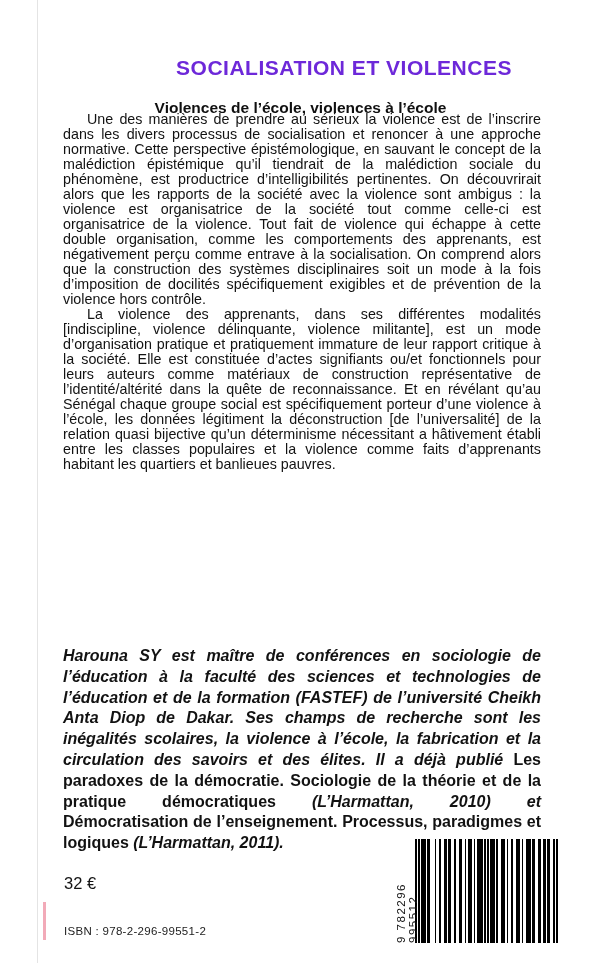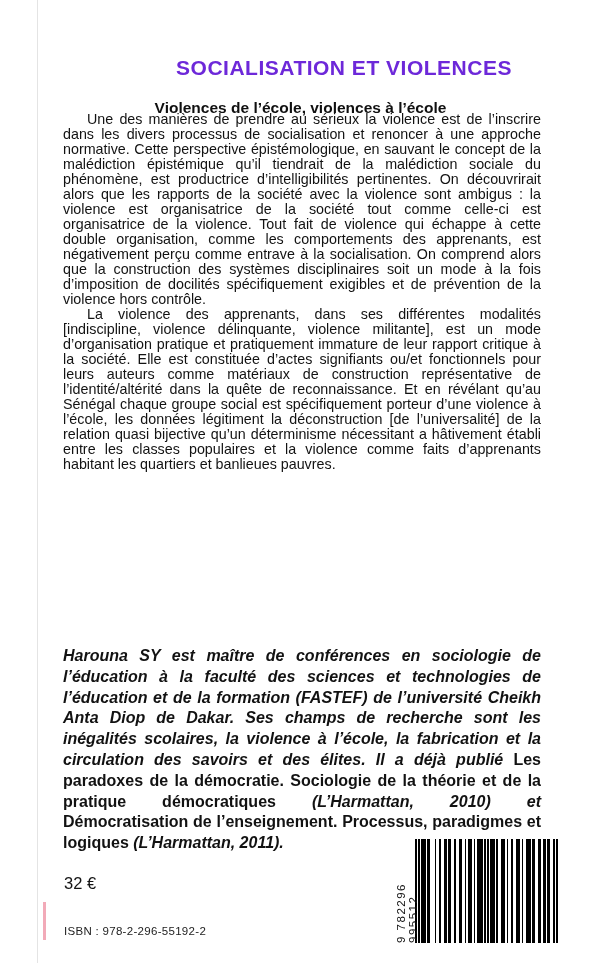--- a/index.html
+++ b/index.html
@@ -68,21 +68,21 @@
   <h2 class="book-subtitle">Violences de l’école, violences à l’école</h2>
 
   <div class="body-text">
     <p>Une des manières de prendre au sérieux la violence est de l’inscrire dans les divers processus de socialisation et renoncer à une approche normative. Cette perspective épistémologique, en sauvant le concept de la malédiction épistémique qu’il tiendrait de la malédiction sociale du phénomène, est productrice d’intelligibilités pertinentes. On découvrirait alors que les rapports de la société avec la violence sont ambigus : la violence est organisatrice de la société tout comme celle-ci est organisatrice de la violence. Tout fait de violence qui échappe à cette double organisation, comme les comportements des apprenants, est négativement perçu comme entrave à la socialisation. On comprend alors que la construction des systèmes disciplinaires soit un mode à la fois d’imposition de docilités spécifiquement exigibles et de prévention de la violence hors contrôle.</p>
     <p>La violence des apprenants, dans ses différentes modalités [indiscipline, violence délinquante, violence militante], est un mode d’organisation pratique et pratiquement immature de leur rapport critique à la société. Elle est constituée d’actes signifiants ou/et fonctionnels pour leurs auteurs comme matériaux de construction représentative de l’identité/altérité dans la quête de reconnaissance. Et en révélant qu’au Sénégal chaque groupe social est spécifiquement porteur d’une violence à l’école, les données légitiment la déconstruction [de l’universalité] de la relation quasi bijective qu’un déterminisme nécessitant a hâtivement établi entre les classes populaires et la violence comme faits d’apprenants habitant les quartiers et banlieues pauvres.</p>
   </div>
 
   <p class="bio" id="bio"><span class="seg-name">Harouna SY</span><span class="seg-italic"> est maître de conférences en sociologie de l’éducation à la faculté des sciences et technologies de l’éducation et de la formation (FASTEF) de l’université Cheikh Anta Diop de Dakar. Ses champs de recherche sont les inégalités scolaires, la violence à l’école, la fabrication et la circulation des savoirs et des élites. Il a déjà publié </span><span class="seg-upright">Les paradoxes de la démocratie. Sociologie de la théorie et de la pratique démocratiques </span><span class="seg-italic">(L’Harmattan, 2010) et </span><span class="seg-upright">Démocratisation de l’enseignement. Processus, paradigmes et logiques </span><span class="seg-italic">(L’Harmattan, 2011).</span></p>
 
   <div class="price">32 €</div>
-  <div class="isbn">ISBN : 978-2-296-55192-2</div>
+  <div class="isbn">ISBN : 978-2-296-99551-2</div>
   <div class="crop-mark"></div>
 
   <div class="barcode">
     <div class="barcode-number">9 782296 995512</div>
     <div class="bars" id="bars">
         <div class="bar on"></div>
         <div class="bar off"></div>
         <div class="bar on"></div>
         <div class="bar off"></div>
         <div class="bar on"></div>

